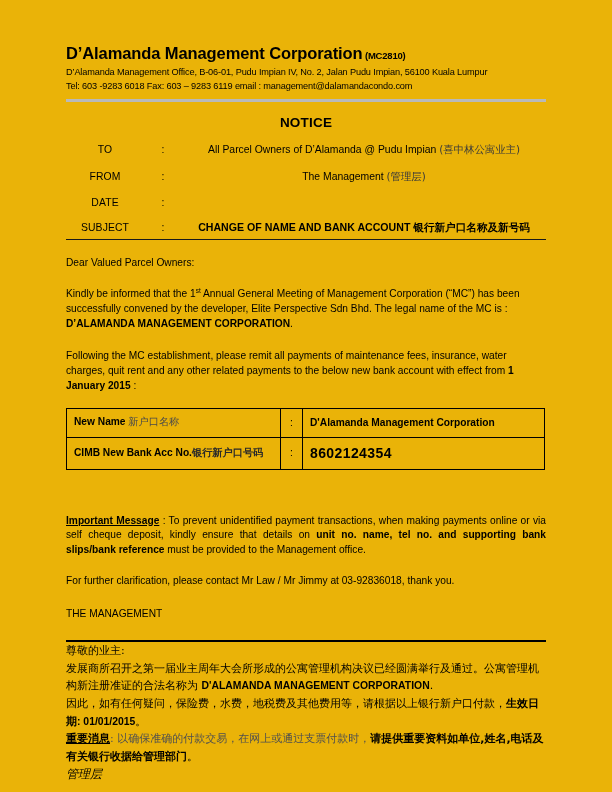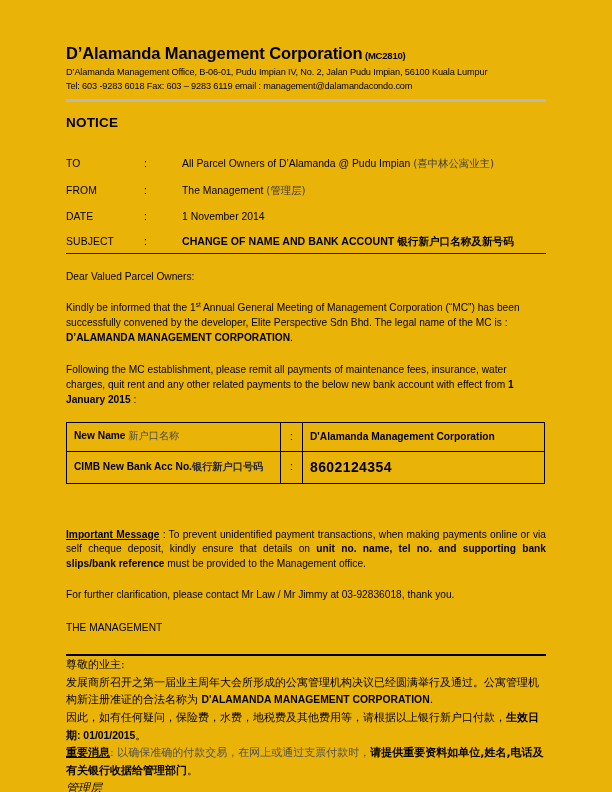--- a/index.html
+++ b/index.html
@@ -61,29 +61,31 @@
   }
   .rule-thick-dark {
     height: 2.6px;
     background: #000000;
     margin: 0;
     border: 0;
   }
 
   
   .notice-title {
+    text-align: center;
     font-size: 13.5px;
     font-weight: bold;
     letter-spacing: 0.2px;
     margin: 13px 0 0 0;
   }
 
   
   .meta {
-    margin-top: 27px;
+    margin-top: 13px;
+    text-align: center;
   }
   .meta-row {
     display: flex;
     align-items: baseline;
     font-size: 10.4px;
     margin-bottom: 13px;
     white-space: nowrap;
   }
   .meta-row:last-child { margin-bottom: 4px; }
   .meta-label {
@@ -191,21 +193,20 @@
 
     <div class="meta-row">
       <div class="meta-label">FROM</div>
       <div class="meta-colon">:</div>
       <div class="meta-value"><span>The Management </span><span class="cn cn-lite">(管理层)</span></div>
     </div>
 
     <div class="meta-row">
       <div class="meta-label">DATE</div>
       <div class="meta-colon">:</div>
-      <div class="meta-value">1 November 2014</div>
     </div>
 
     <div class="meta-row">
       <div class="meta-label">SUBJECT</div>
       <div class="meta-colon">:</div>
       <div class="meta-value bold"><span>CHANGE OF NAME AND BANK ACCOUNT </span><span class="cn">银行新户口名称及新号码</span></div>
     </div>
 
   </div>
 

